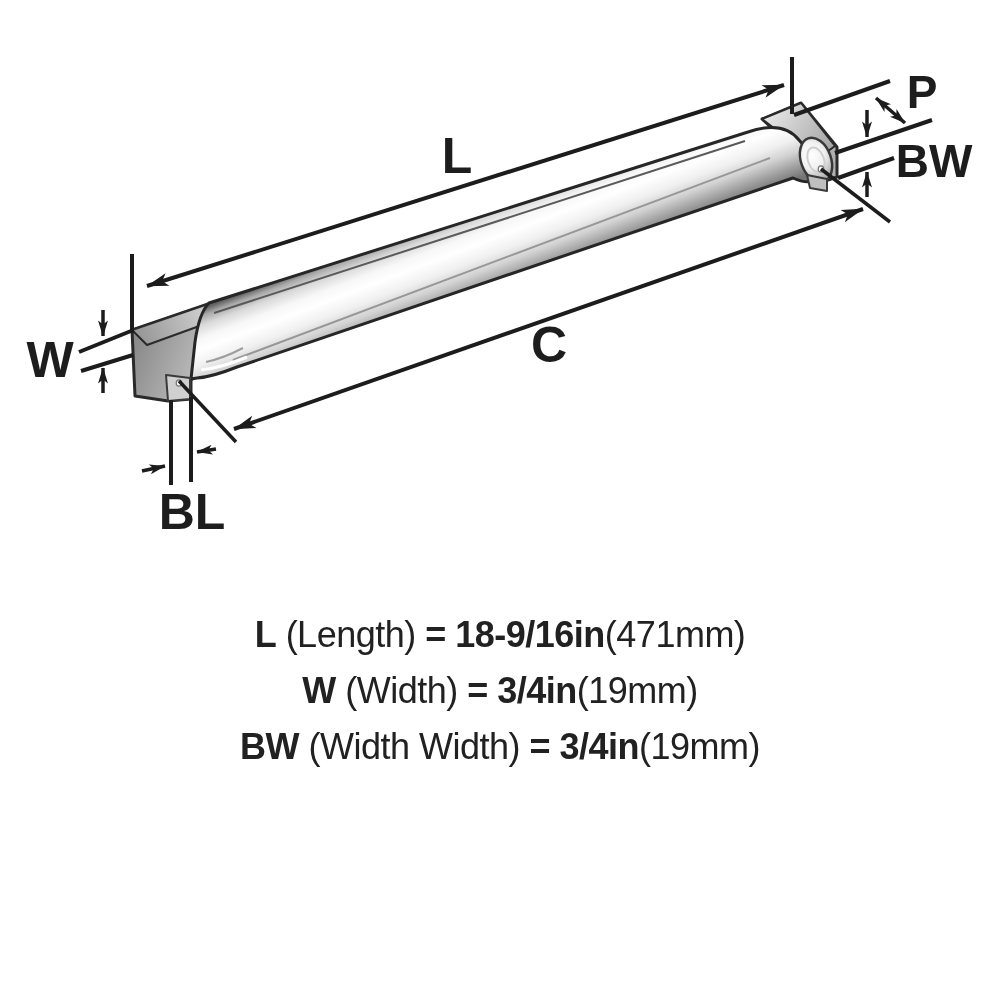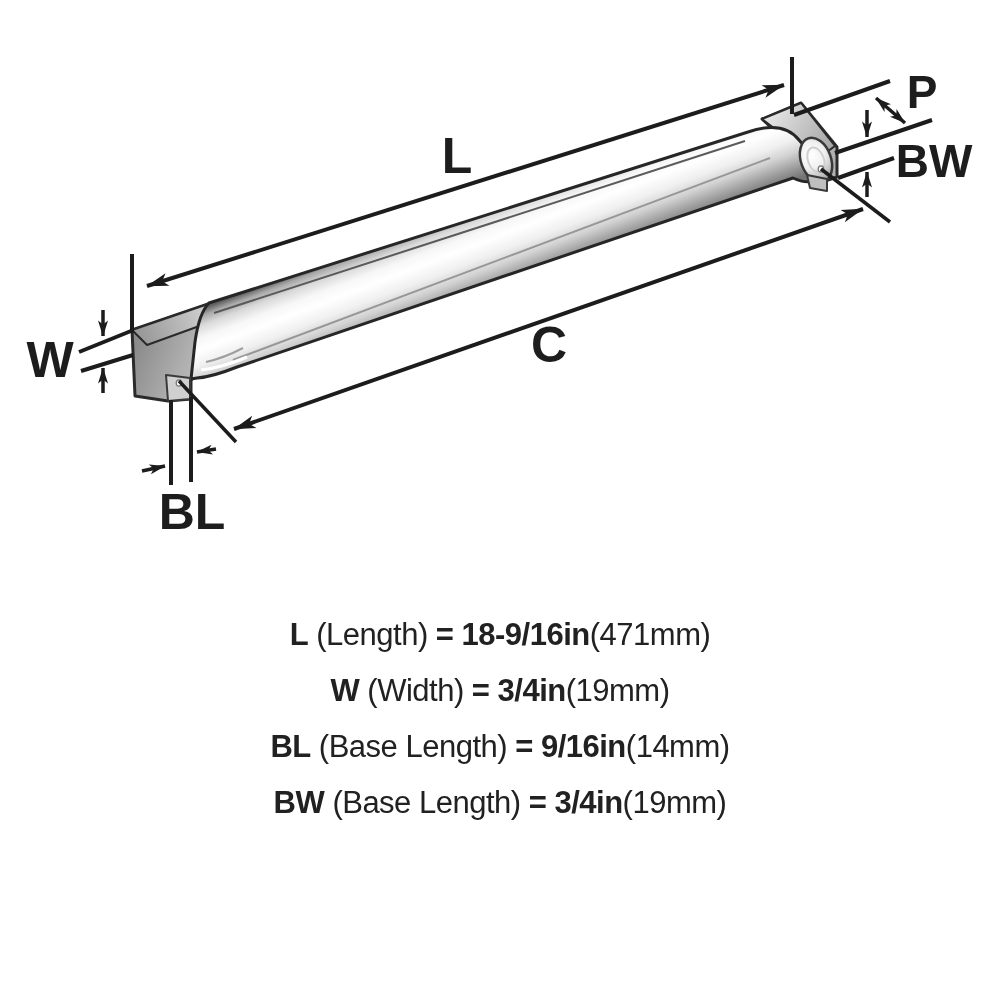--- a/index.html
+++ b/index.html
@@ -8,21 +8,21 @@
     font-family:"Liberation Sans", sans-serif;overflow:hidden;
   }
   .diagram-svg{position:absolute;top:0;left:0;}
   .dim-letter{
     font-family:"Liberation Sans", sans-serif;
     font-weight:700;fill:#1d1d1d;
   }
   .specs{
     position:absolute;top:607px;left:0;width:1000px;
     text-align:center;color:#212121;
-    font-size:31px;line-height:56px;letter-spacing:-0.5px;
+    font-size:36px;line-height:56px;letter-spacing:-0.5px;
     white-space:nowrap;
   }
   .specs .b{font-weight:700;}
   .specs .r{font-weight:400;}
 </style>
 </head>
 <body>
 
 <div class="canvas">
 
@@ -130,17 +130,16 @@
     <text class="dim-letter" x="549" y="362" font-size="50" text-anchor="middle">C</text>
     <text class="dim-letter" x="50" y="377" font-size="50" text-anchor="middle">W</text>
     <text class="dim-letter" x="922" y="108" font-size="46" text-anchor="middle">P</text>
     <text class="dim-letter" x="934" y="177" font-size="46" text-anchor="middle">BW</text>
     <text class="dim-letter" x="192" y="529" font-size="50" text-anchor="middle">BL</text>
   </svg>
 
   <div class="specs">
     <div><span class="b">L</span><span class="r"> (Length) </span><span class="b">= </span><span class="b">18-9/16in</span><span class="r">(471mm)</span></div>
     <div><span class="b">W</span><span class="r"> (Width) </span><span class="b">= </span><span class="b">3/4in</span><span class="r">(19mm)</span></div>
-    <div><span class="b">BL</span><span class="r"> (Base Length) </span><span class="b">= </span><span class="b">9/16in</span><span class="r">(14mm)</span></div>
-    <div><span class="b">BW</span><span class="r"> (Base Length) </span><span class="b">= </span><span class="b">3/4in</span><span class="r">(19mm)</span></div>
+    <div><span class="b">BW</span><span class="r"> (Width Width) </span><span class="b">= </span><span class="b">3/4in</span><span class="r">(19mm)</span></div>
   </div>
 
 </div>
 
 </body></html>

